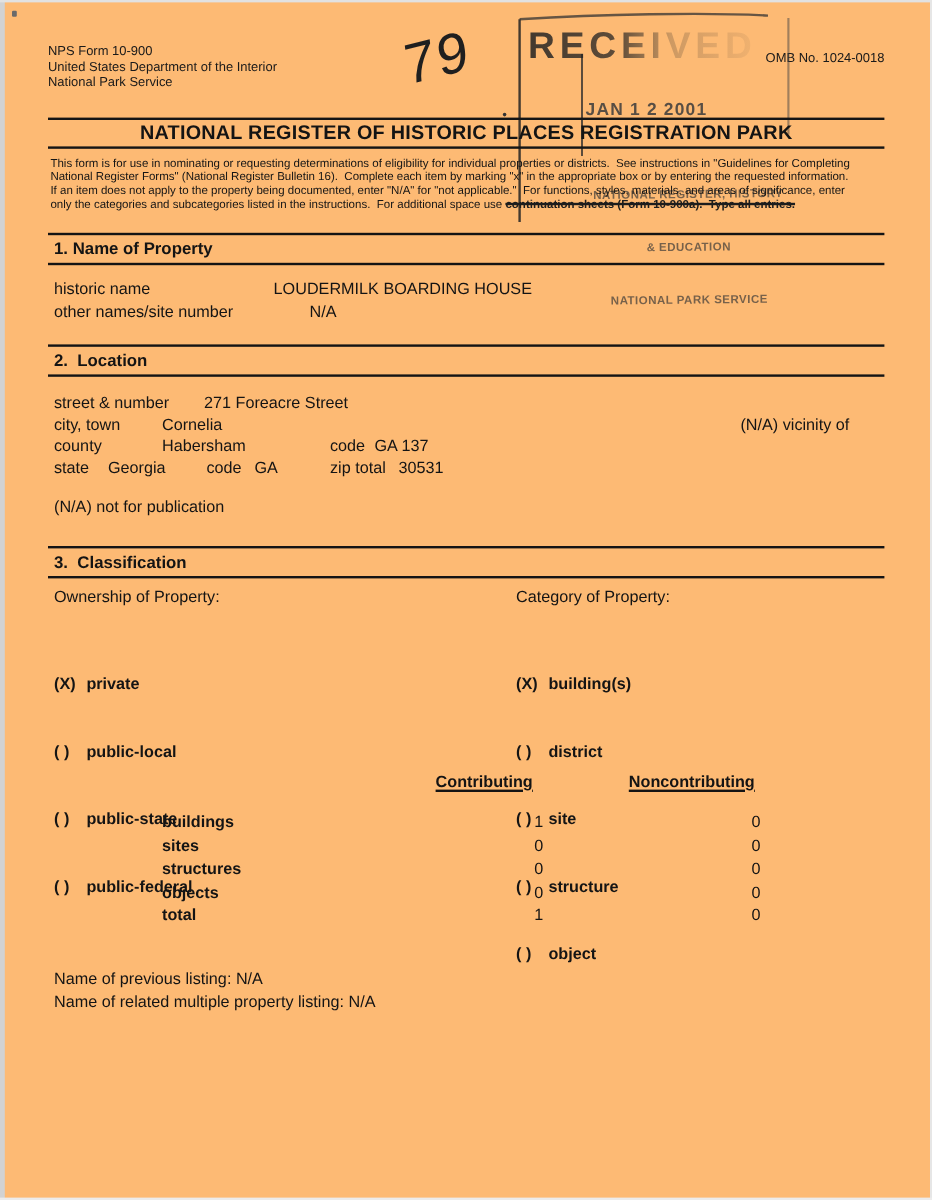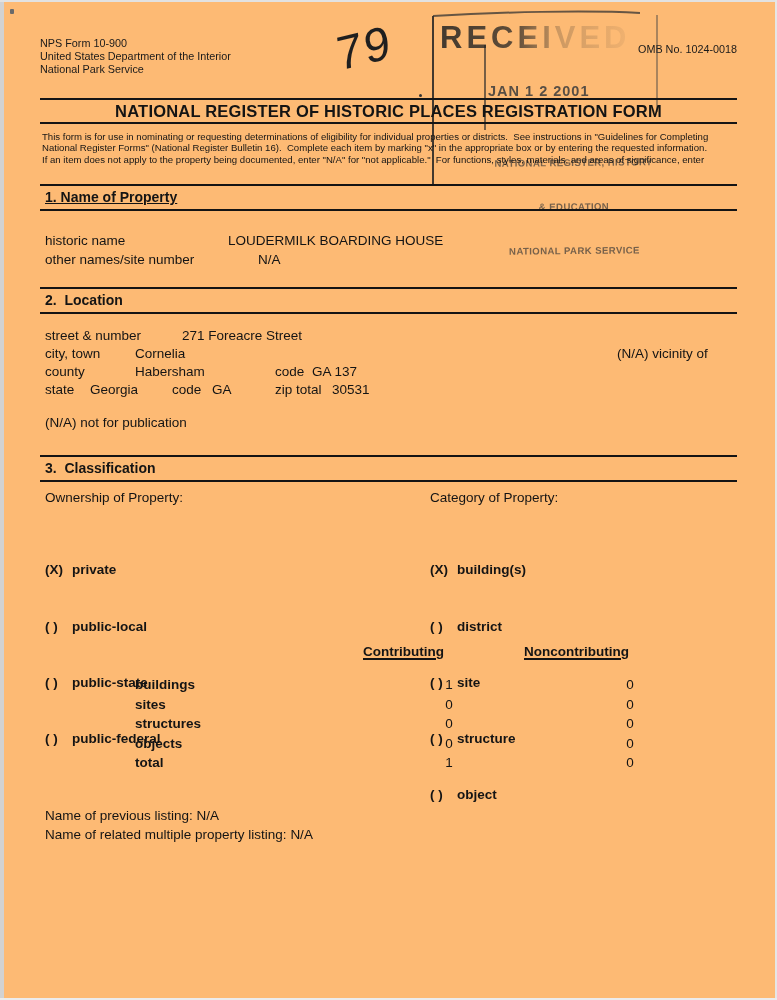--- a/index.html
+++ b/index.html
@@ -32,21 +32,21 @@
   }
   
   .intro{left:42px;top:131px;font-size:9.6px;line-height:11.4px;color:#151515;}
   .intro .line{white-space:pre;}
   .struck{font-weight:bold;color:#1d1d1d;text-decoration:line-through;text-decoration-thickness:2px;}
   
   .sec{
     left:40px;width:692px;border-top:2.5px solid #141414;border-bottom:2.5px solid #141414;
     font-weight:bold;font-size:14px;padding:3px 0 4px 5px;white-space:pre;
   }
-  .sec1{top:184px;text-decoration:underline;}.sec2{top:287px;}.sec3{top:455px;}
+  .sec1{top:194px;}.sec2{top:287px;}.sec3{top:455px;}
   .t{font-size:13.5px;white-space:pre;}
   
   .stamp-svg{left:408px;top:6px;}
   .stamp-office{
     left:494px;top:126px;width:160px;text-align:center;
     font-size:9.6px;font-weight:bold;letter-spacing:.4px;line-height:14.8px;
     color:rgba(55,55,55,.68);transform:rotate(-.6deg);white-space:pre;
   }
   .stamp-office span{display:block;}
   
@@ -98,37 +98,38 @@
     <text x="32" y="42" font-family="Liberation Sans, sans-serif" font-size="31" font-weight="bold" letter-spacing="4" fill="url(#fade)">RECEIVED</text>
     <text x="80" y="90" font-family="Liberation Sans, sans-serif" font-size="14.5" font-weight="bold" letter-spacing="1" fill="#3c3c3c" opacity="0.85">JAN 1 2 2001</text>
   </svg>
 
   <div class="abs stamp-office">
     <span>NATIONAL REGISTER, HISTORY</span>
     <span>&amp; EDUCATION</span>
     <span>NATIONAL PARK SERVICE</span>
   </div>
 
-  <div class="abs titlebar">NATIONAL REGISTER OF HISTORIC PLACES REGISTRATION FORM</div>
+  <div class="abs titlebar">NATIONAL REGISTER OF HISTORIC PLACES REGISTRATION PARK</div>
 
   <div class="abs intro">
     <div class="line">This form is for use in nominating or requesting determinations of eligibility for individual properties or districts.  See instructions in "Guidelines for Completing</div>
     <div class="line">National Register Forms" (National Register Bulletin 16).  Complete each item by marking "x" in the appropriate box or by entering the requested information.</div>
     <div class="line">If an item does not apply to the property being documented, enter "N/A" for "not applicable."  For functions, styles, materials, and areas of significance, enter</div>
+    <div class="line"><span>only the categories and subcategories listed in the instructions.  For additional space use </span><span class="struck">continuation sheets (Form 10-900a).  Type all entries.</span></div>
   </div>
 
   <div class="abs sec sec1">1. Name of Property</div>
   <span class="abs t b" style="left:45px;top:233px;">historic name</span>
   <span class="abs t" style="left:228px;top:233px;">LOUDERMILK BOARDING HOUSE</span>
   <span class="abs t b" style="left:45px;top:252px;">other names/site number</span>
   <span class="abs t" style="left:258px;top:252px;">N/A</span>
 
   <div class="abs sec sec2">2.  Location</div>
   <span class="abs t b" style="left:45px;top:328px;">street &amp; number</span>
-  <span class="abs t" style="left:182px;top:328px;">271 Foreacre Street</span>
+  <span class="abs t" style="left:170px;top:328px;">271 Foreacre Street</span>
 
   <span class="abs t b" style="left:45px;top:346px;">city, town</span>
   <span class="abs t" style="left:135px;top:346px;">Cornelia</span>
   <span class="abs t" style="left:617px;top:346px;"><span>(N/A) </span><span class="b">vicinity of</span></span>
 
   <span class="abs t b" style="left:45px;top:364px;">county</span>
   <span class="abs t" style="left:135px;top:364px;">Habersham</span>
   <span class="abs t b" style="left:275px;top:364px;">code</span>
   <span class="abs t" style="left:312px;top:364px;">GA 137</span>
 

